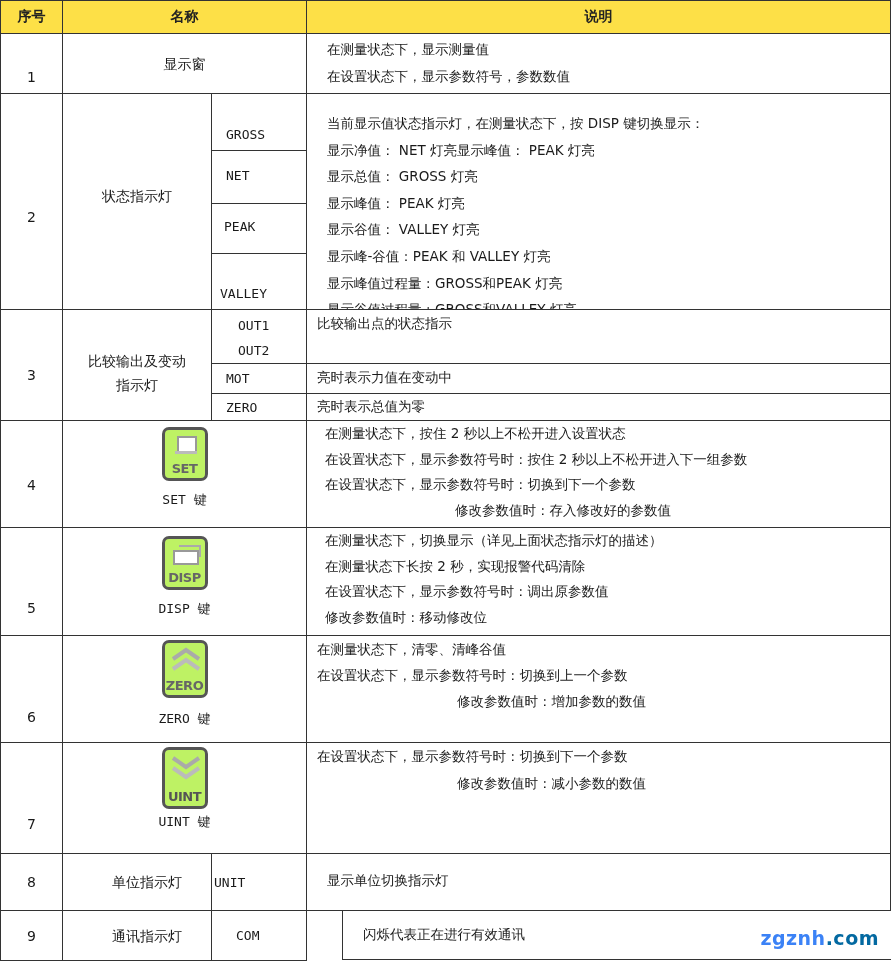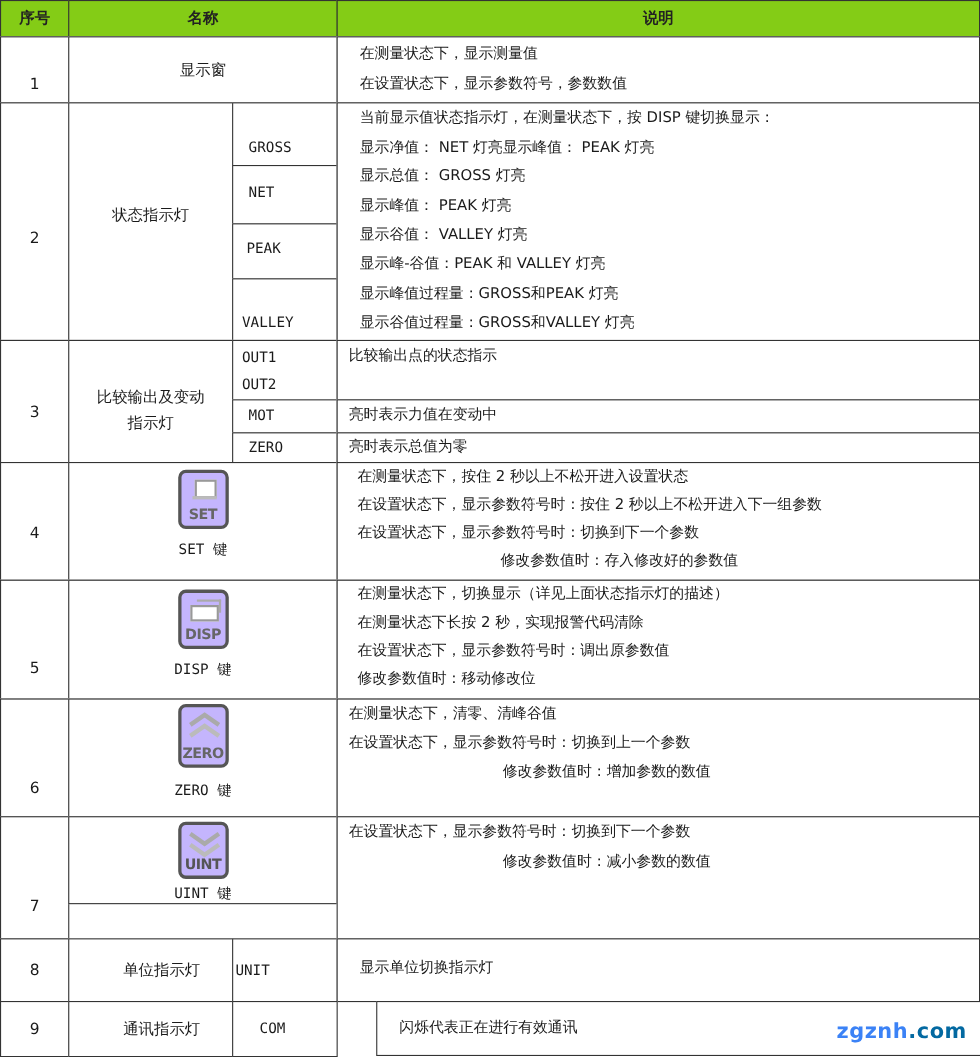--- a/index.html
+++ b/index.html
@@ -1,28 +1,28 @@
 <!DOCTYPE html>
 <html><head>
 <meta charset="utf-8">
 <style>
   html, body { margin:0; padding:0; background:#ffffff; }
   body { width:891px; height:961px; position:relative; overflow:hidden;
          font-family:"DejaVu Sans", "Liberation Sans", sans-serif; color:#1a1a1a; }
   .tbl { position:absolute; left:0; top:0; width:891px; height:961px; }
   .cell { position:absolute; box-sizing:border-box; border:1.5px solid #333; background:#fff; overflow:hidden; }
-  .hdr { background:#84cc16; font-weight:bold; font-size:14px; display:flex; align-items:center; justify-content:center; color:#222; }
+  .hdr { background:#fde047; font-weight:bold; font-size:14px; display:flex; align-items:center; justify-content:center; color:#222; }
   .center { display:flex; align-items:center; justify-content:center; text-align:center; }
   .num { font-size:14px; display:flex; align-items:flex-end; justify-content:center; padding-bottom:12px; }
   .name { font-size:14px; line-height:24px; }
   .mono { font-family:"DejaVu Sans Mono", "Liberation Mono", monospace; font-size:13px; }
   .desc { font-size:13.5px; padding:4px 0 0 20px; line-height:26.5px; white-space:nowrap; }
   .desc .line { display:block; }
   .key-wrap { display:flex; flex-direction:column; align-items:center; justify-content:flex-start; padding-top:6px; }
-  .key { width:46px; height:54px; border:3px solid #555; border-radius:7px; box-sizing:border-box; position:relative; background:#c4b5fd; display:flex; flex-direction:column; align-items:center; justify-content:flex-end; }
+  .key { width:46px; height:54px; border:3px solid #555; border-radius:7px; box-sizing:border-box; position:relative; background:#bef264; display:flex; flex-direction:column; align-items:center; justify-content:flex-end; }
   .key-text { font-family:"DejaVu Sans", sans-serif; font-weight:bold; color:#666; font-size:13px; line-height:14px; margin-bottom:2px; letter-spacing:-0.5px; }
   .key-label { margin-top:10px; font-size:13px; font-family:"DejaVu Sans Mono", monospace; }
   .watermark { position:absolute; right:12px; bottom:12px; font-family:"DejaVu Sans", sans-serif; font-weight:bold; font-size:19px; letter-spacing:0.5px; }
 </style>
 </head>
 <body>
 
 <div class="tbl">
 
   <div class="cell hdr" style="left:0;top:0;width:63px;height:34px;">序号</div>
@@ -35,37 +35,37 @@
     <span class="line">在测量状态下，显示测量值</span>
     <span class="line">在设置状态下，显示参数符号，参数数值</span>
   </div>
 
   <div class="cell center" style="left:0;top:93px;width:63px;height:217px;font-size:14px;padding-top:30px;">2</div>
   <div class="cell center name" style="left:62px;top:93px;width:150px;height:217px;padding-bottom:12px;">状态指示灯</div>
   <div class="cell mono" style="left:211px;top:93px;width:96px;height:58px;display:flex;align-items:flex-end;padding:0 0 8px 14px;">GROSS</div>
   <div class="cell mono" style="left:211px;top:150px;width:96px;height:54px;display:flex;align-items:center;padding-left:14px;padding-bottom:4px;">NET</div>
   <div class="cell mono" style="left:211px;top:203px;width:96px;height:51px;display:flex;align-items:center;padding-left:12px;padding-bottom:4px;">PEAK</div>
   <div class="cell mono" style="left:211px;top:253px;width:96px;height:57px;display:flex;align-items:flex-end;padding:0 0 8px 8px;">VALLEY</div>
-  <div class="cell desc" style="left:306px;top:93px;width:585px;height:260px;line-height:26.6px;padding-top:0;">
+  <div class="cell desc" style="left:306px;top:93px;width:585px;height:260px;line-height:26.6px;padding-top:16px;">
     <span class="line">当前显示值状态指示灯，在测量状态下，按 DISP 键切换显示：</span>
     <span class="line">显示净值：  NET 灯亮显示峰值：  PEAK 灯亮</span>
     <span class="line">显示总值：  GROSS 灯亮</span>
     <span class="line">显示峰值：  PEAK 灯亮</span>
     <span class="line">显示谷值：  VALLEY 灯亮</span>
     <span class="line">显示峰-谷值：PEAK 和 VALLEY 灯亮</span>
     <span class="line">显示峰值过程量：GROSS和PEAK 灯亮</span>
     <span class="line">显示谷值过程量：GROSS和VALLEY 灯亮</span>
   </div>
 
   <div class="cell center" style="left:0;top:309px;width:63px;height:112px;font-size:14px;padding-top:20px;">3</div>
   <div class="cell center name" style="left:62px;top:309px;width:150px;height:112px;flex-direction:column;padding-top:16px;">
     <span>比较输出及变动</span>
     <span>指示灯</span>
   </div>
-  <div class="cell mono" style="left:211px;top:309px;width:96px;height:68px;padding:3px 0 0 8px;line-height:25px;">
+  <div class="cell mono" style="left:211px;top:309px;width:96px;height:68px;padding:3px 0 0 26px;line-height:25px;">
     <span class="line" style="display:block;">OUT1</span>
     <span class="line" style="display:block;">OUT2</span>
   </div>
   <div class="cell mono" style="left:211px;top:363px;width:96px;height:31px;display:flex;align-items:center;padding-left:14px;">MOT</div>
   <div class="cell mono" style="left:211px;top:393px;width:96px;height:28px;display:flex;align-items:center;padding-left:14px;">ZERO</div>
   <div class="cell desc" style="left:306px;top:309px;width:585px;height:55px;padding:0 0 0 10px;line-height:26px;">比较输出点的状态指示</div>
   <div class="cell desc" style="left:306px;top:363px;width:585px;height:31px;padding:0 0 0 10px;line-height:26px;">亮时表示力值在变动中</div>
   <div class="cell desc" style="left:306px;top:393px;width:585px;height:44px;padding:0 0 0 10px;line-height:24px;">亮时表示总值为零</div>
 
   <div class="cell center" style="left:0;top:420px;width:63px;height:108px;font-size:14px;padding-top:22px;">4</div>
@@ -111,21 +111,21 @@
     </div>
     <span class="key-label" style="margin-top:12px;">ZERO 键</span>
   </div>
   <div class="cell desc" style="left:306px;top:635px;width:585px;height:108px;padding-top:0;padding-left:10px;line-height:26px;">
     <span class="line">在测量状态下，清零、清峰谷值</span>
     <span class="line">在设置状态下，显示参数符号时：切换到上一个参数</span>
     <span class="line" style="padding-left:140px;">修改参数值时：增加参数的数值</span>
   </div>
 
   <div class="cell center" style="left:0;top:742px;width:63px;height:112px;font-size:14px;padding-top:52px;">7</div>
-  <div class="cell key-wrap" style="left:62px;top:742px;width:245px;height:80px;padding-top:4px;">
+  <div class="cell key-wrap" style="left:62px;top:742px;width:245px;height:112px;padding-top:4px;">
     <div class="key" style="height:62px;">
       <svg style="position:absolute;top:4px;left:5px;" width="32" height="28" viewBox="0 0 32 28">
         <polyline points="3,4 16,13 29,4" fill="none" stroke="#aaa" stroke-width="4"></polyline>
         <polyline points="3,14 16,23 29,14" fill="none" stroke="#bbb" stroke-width="4"></polyline>
       </svg>
       <span class="key-text" style="color:#555;">UINT</span>
     </div>
     <span class="key-label" style="margin-top:4px;">UINT 键</span>
   </div>
   <div class="cell desc" style="left:306px;top:742px;width:585px;height:112px;padding-top:0;padding-left:10px;line-height:26.5px;">

